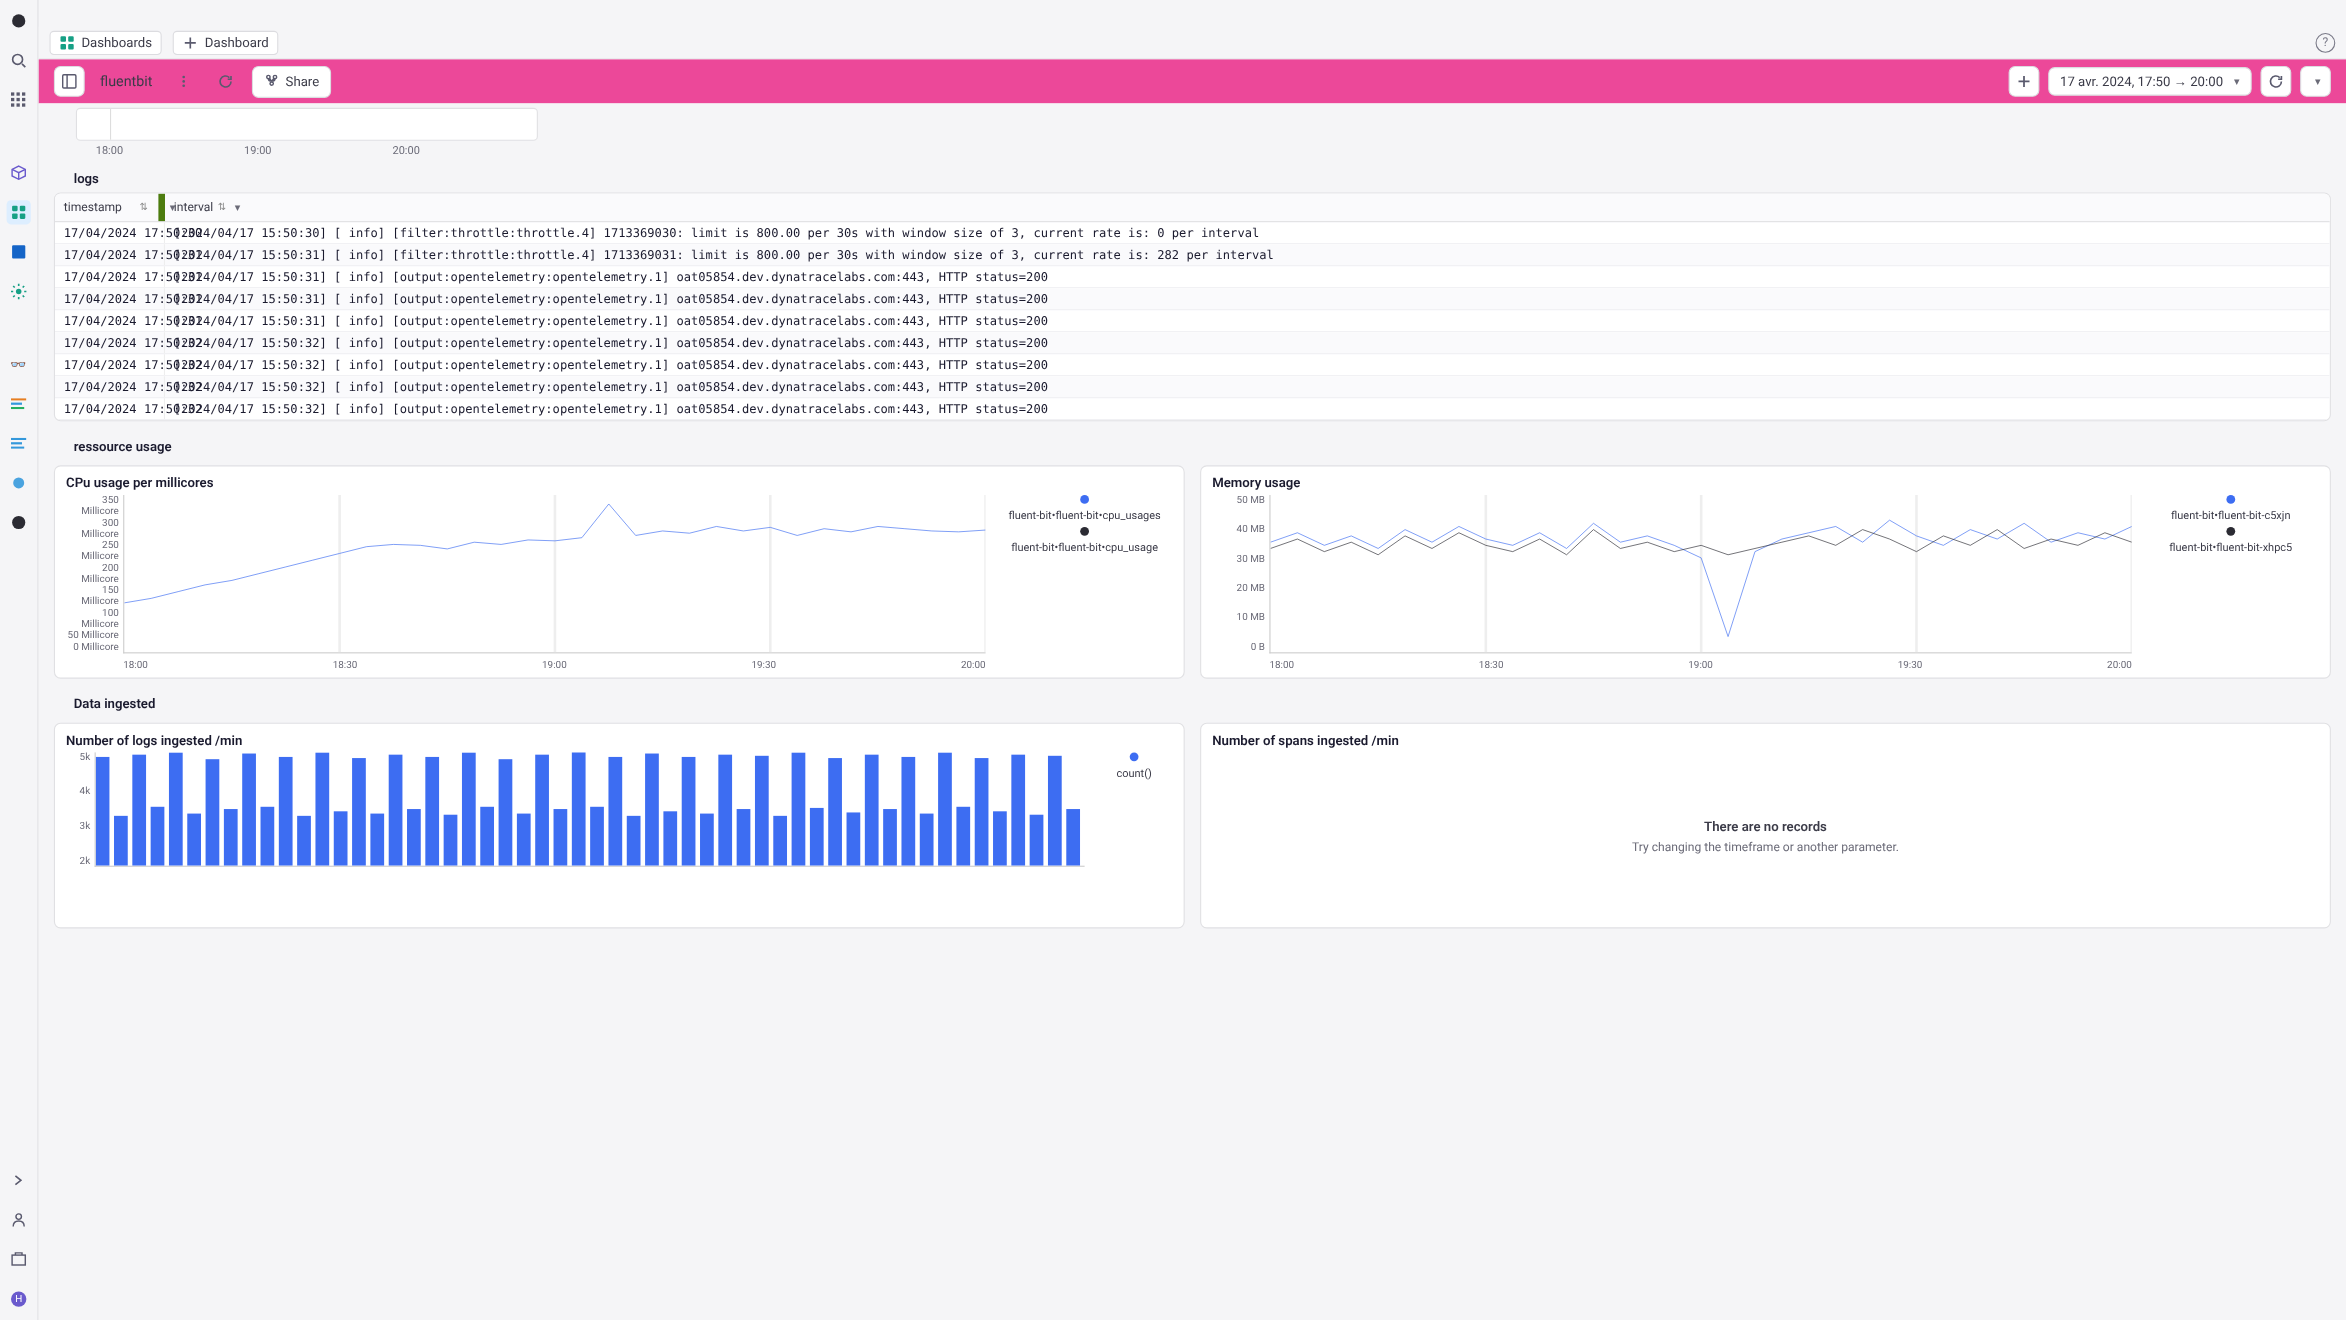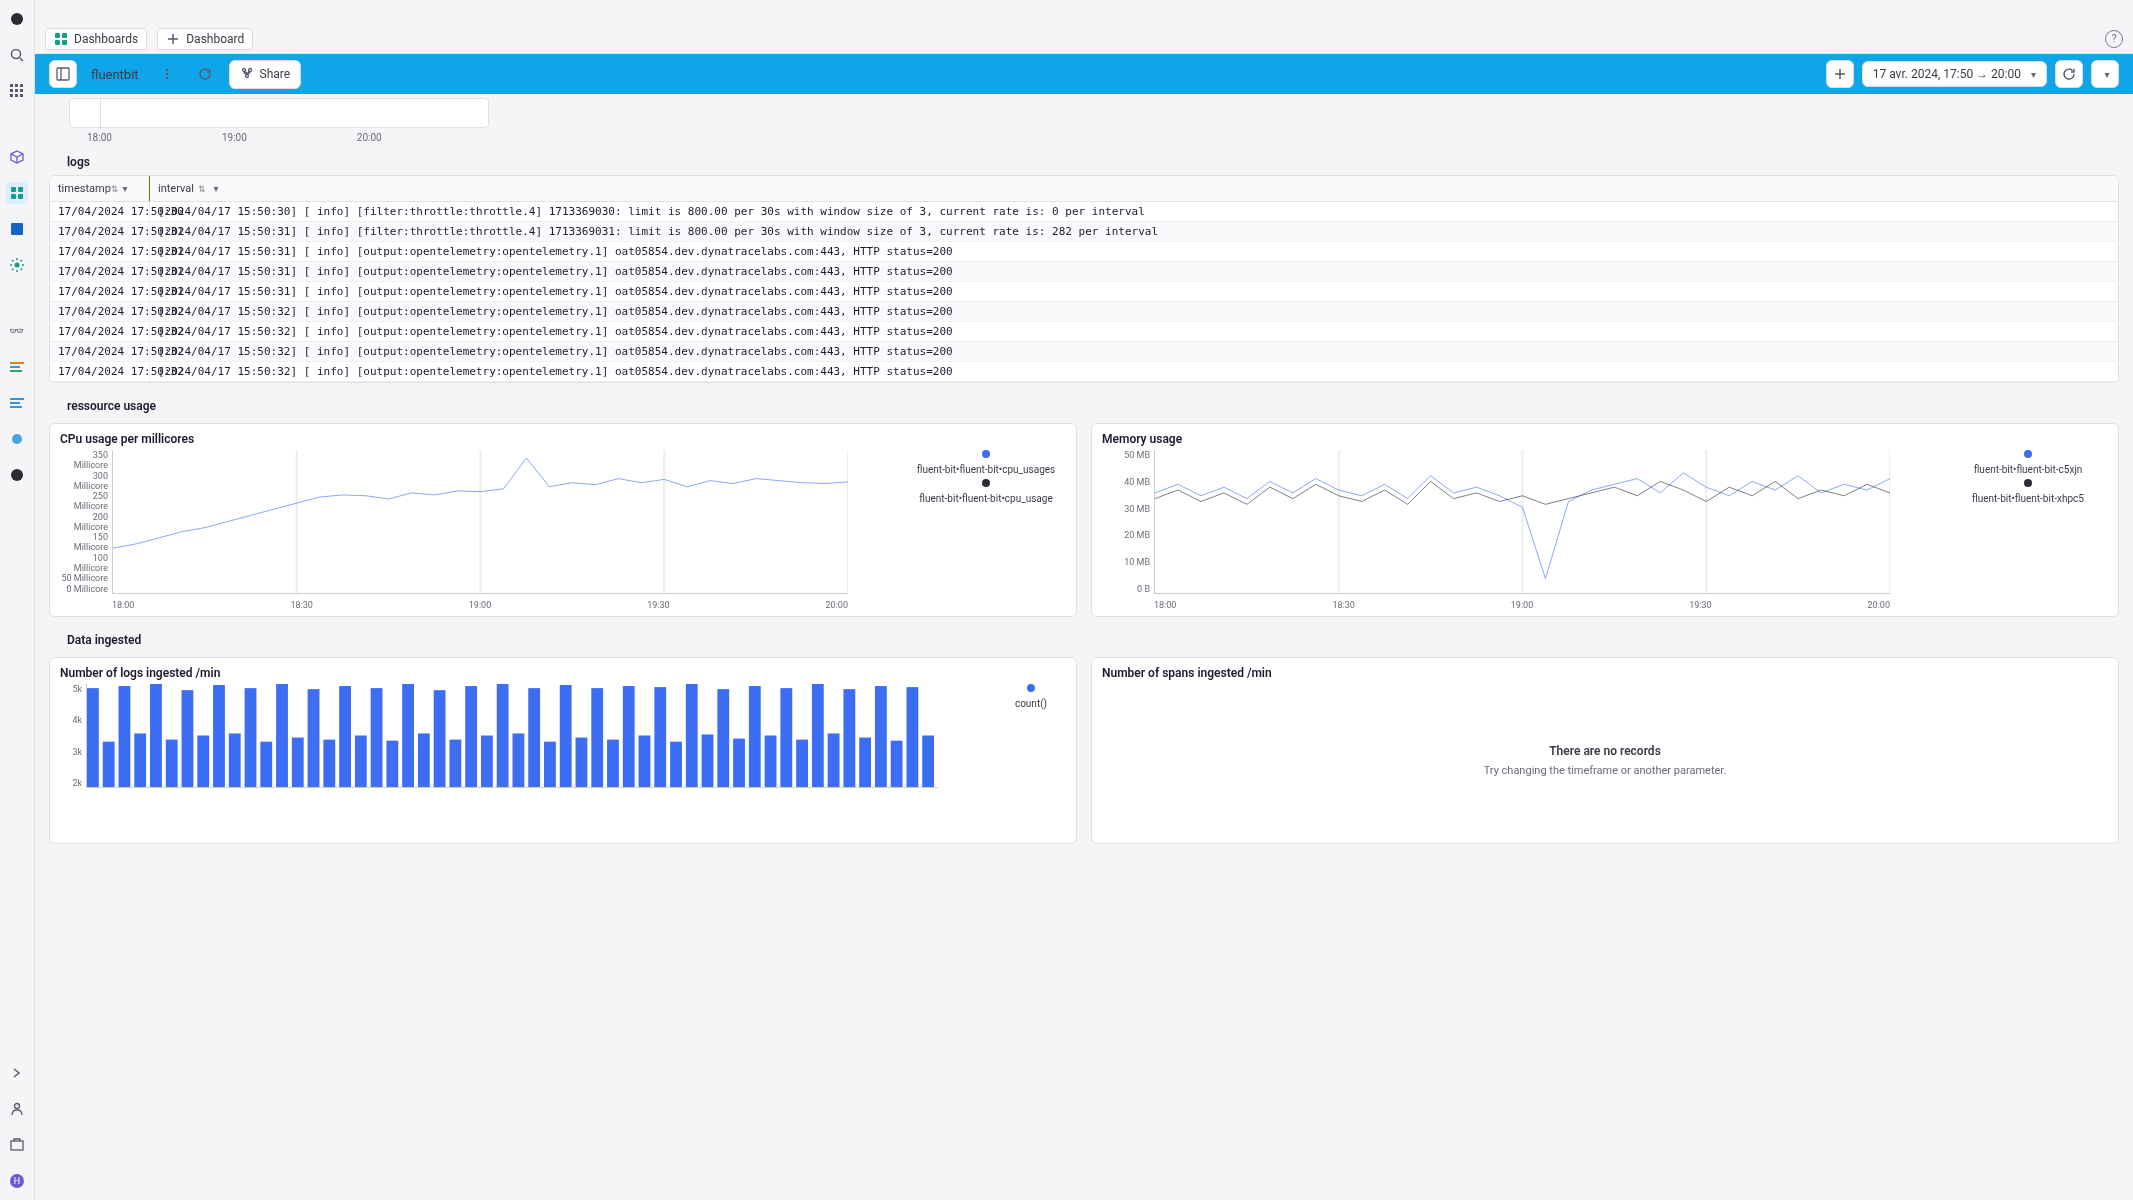--- a/index.html
+++ b/index.html
@@ -62,21 +62,21 @@
     .help-icon {
       width: 18px; height: 18px; border: 1.5px solid #7a7a88; border-radius: 50%;
       display:flex;align-items:center;justify-content:center;font-size:11px;color:#7a7a88;
     }
     .toolbar {
       height: 40px;
       display: flex;
       align-items: center;
       padding: 0 14px;
       gap: 10px;
-      background: #0ea5e9;
+      background: #ec4899;
     }
     .tb-btn {
       display: flex; align-items:center; gap:6px;
       padding: 5px 10px;
       background: #fff;
       border: 1px solid #dcdce0;
       border-radius: 6px;
       font-size: 12px;
       cursor: pointer;
       color: #3b3b48;
@@ -115,21 +115,21 @@
       border: 1px solid #e0e0e3;
       overflow: hidden;
     }
     .logs-head {
       display: flex;
       border-bottom: 1px solid #e0e0e3;
       font-size: 11px;
       color: #3b3b48;
       background: #fafafc;
     }
-    .logs-col-ts { width: 100px; padding: 6px 8px; border-right: 1px solid #4d7c0f; display:flex;align-items:center;gap:0;}
+    .logs-col-ts { width: 100px; padding: 6px 8px; border-right: 6px solid #4d7c0f; display:flex;align-items:center;gap:16px;}
     .logs-col-ct { flex:1; padding: 6px 8px; display:flex;align-items:center;gap:4px;}
     .sort-ic { font-size: 9px; color:#888; }
     .logs-body { max-height: 180px; overflow: hidden; }
     .log-row {
       display: flex;
       font-family: "Menlo", "Consolas", monospace;
       font-size: 11px;
       color: #1a1a2e;
       border-bottom: 1px solid #f0f0f3;
     }
@@ -142,21 +142,21 @@
       gap: 14px;
       margin-top: 4px;
     }
     .chart-card {
       background: #fff;
       border: 1px solid #e0e0e3;
       border-radius: 6px;
       padding: 8px 10px 6px 10px;
     }
     .chart-title { font-size: 12px; font-weight: 600; margin-bottom: 4px; }
-    .chart-body { display:flex;gap:48px; }
+    .chart-body { display:flex; }
     .chart-main { flex:1; position:relative; height:160px; }
     .chart-svg { width:100%; height:100%; }
     .chart-legend { width: 170px; font-size:10px; color:#3b3b48; padding-left:10px;}
     .leg-item { display:flex; align-items:center; gap:6px; margin-bottom:4px;flex-direction:column;}
     .leg-dot { width:8px; height:8px; border-radius:50%; }
     .axis-y { position:absolute; left:-2px; top:0; bottom:16px; display:flex; flex-direction:column; justify-content:space-between; font-size:9px; color:#6b6b78; text-align:right; width:50px;}
     .axis-x { position:absolute; left:52px; right:0; bottom:0; display:flex; justify-content:space-between; font-size:9px; color:#6b6b78;}
     .plot { position:absolute; left:52px; right:0; top:0; bottom:16px; border-left:1px solid #ccc; border-bottom:1px solid #ccc; }
     .empty-msg { text-align:center; padding: 60px 10px; color:#3b3b48; }
     .empty-msg .t1 { font-weight:600; font-size:12px; margin-bottom:6px;}

